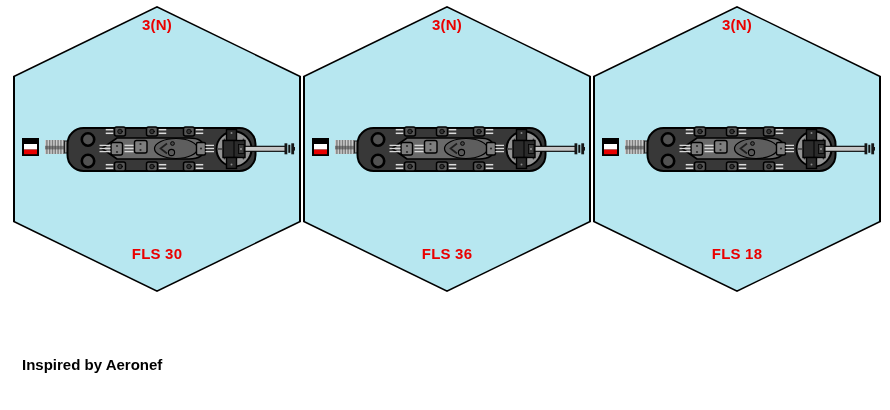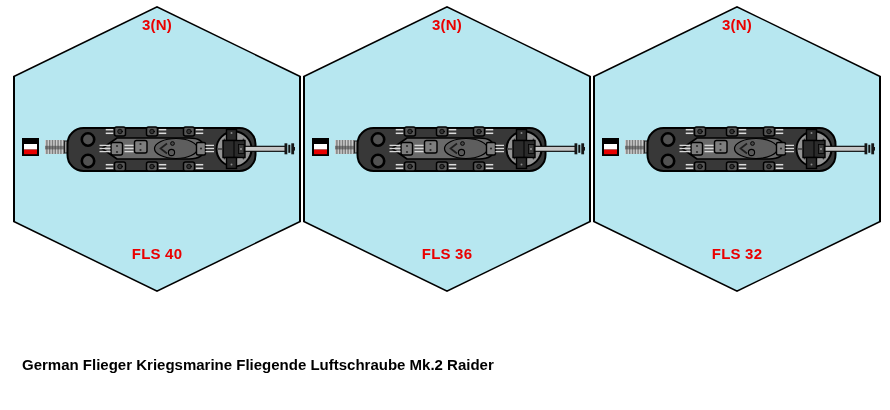--- a/index.html
+++ b/index.html
@@ -157,43 +157,42 @@
 
 <div class="sheet">
 
   <div class="hex" style="left:9px">
     <div class="hex-outline"></div>
     <div class="hex-fill"></div>
     <div class="hex-top-label">3(N)</div>
     <svg class="ship" viewBox="0 0 274 52">
       <use href="#ship-art"></use>
     </svg>
-    <div class="hex-unit-label">FLS 40</div>
+    <div class="hex-unit-label">FLS 30</div>
   </div>
 
   <div class="hex" style="left:299px">
     <div class="hex-outline"></div>
     <div class="hex-fill"></div>
     <div class="hex-top-label">3(N)</div>
     <svg class="ship" viewBox="0 0 274 52">
       <use href="#ship-art"></use>
     </svg>
     <div class="hex-unit-label">FLS 36</div>
   </div>
 
   <div class="hex" style="left:589px">
     <div class="hex-outline"></div>
     <div class="hex-fill"></div>
     <div class="hex-top-label">3(N)</div>
     <svg class="ship" viewBox="0 0 274 52">
       <use href="#ship-art"></use>
     </svg>
-    <div class="hex-unit-label">FLS 32</div>
+    <div class="hex-unit-label">FLS 18</div>
   </div>
 
   <div class="footer">
-    <div>German Flieger Kriegsmarine Fliegende Luftschraube Mk.2 Raider</div>
     <div>Inspired by Aeronef</div>
     
     
   </div>
 
 </div>
 
 </body></html>

